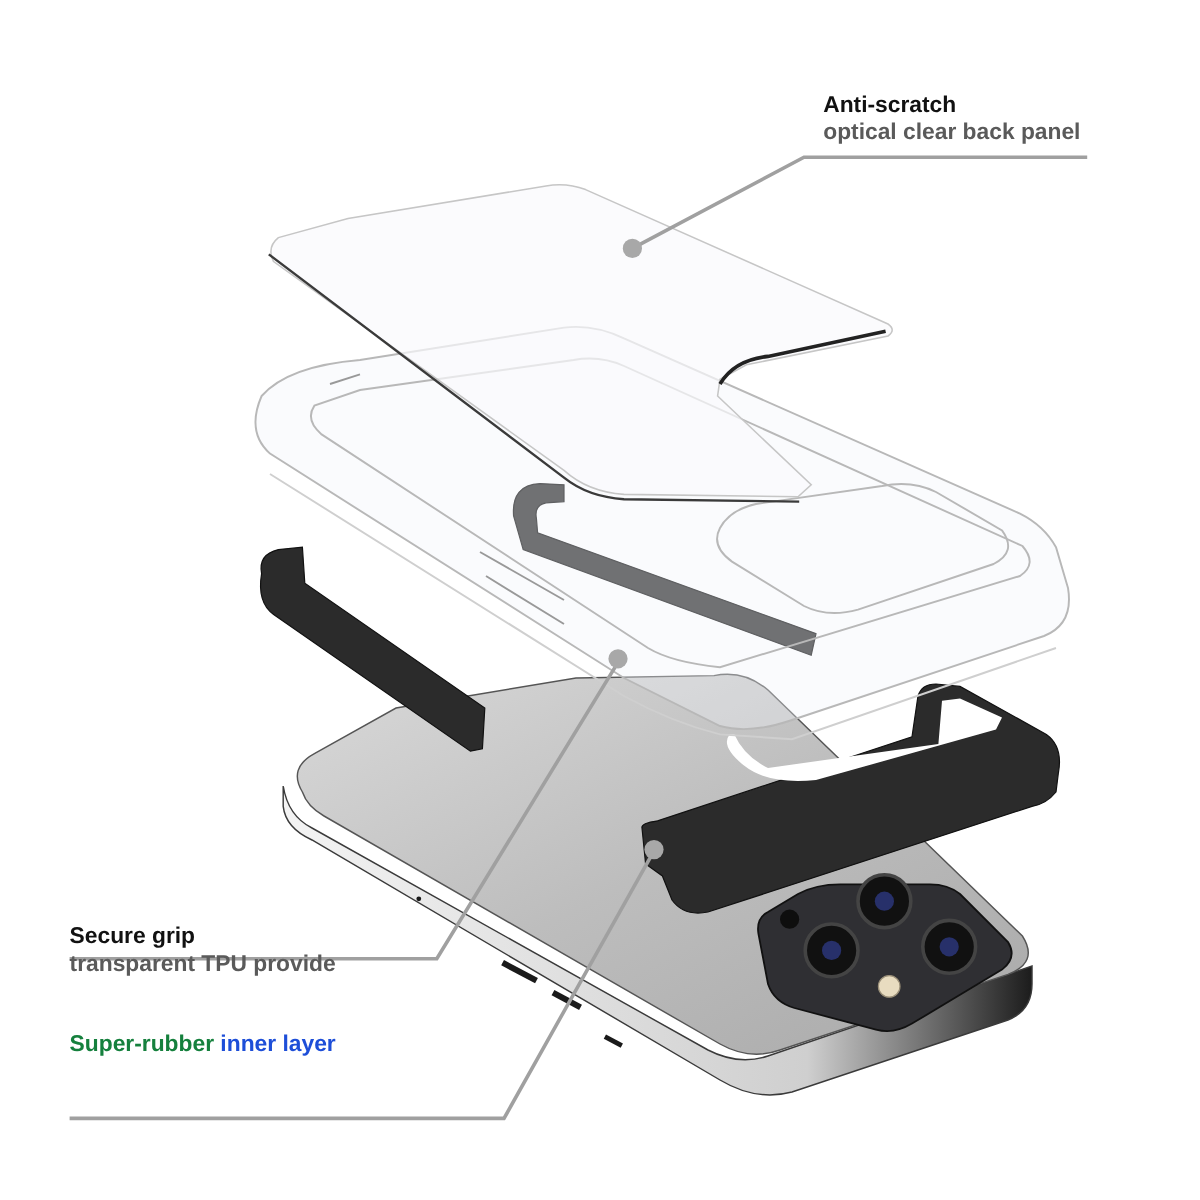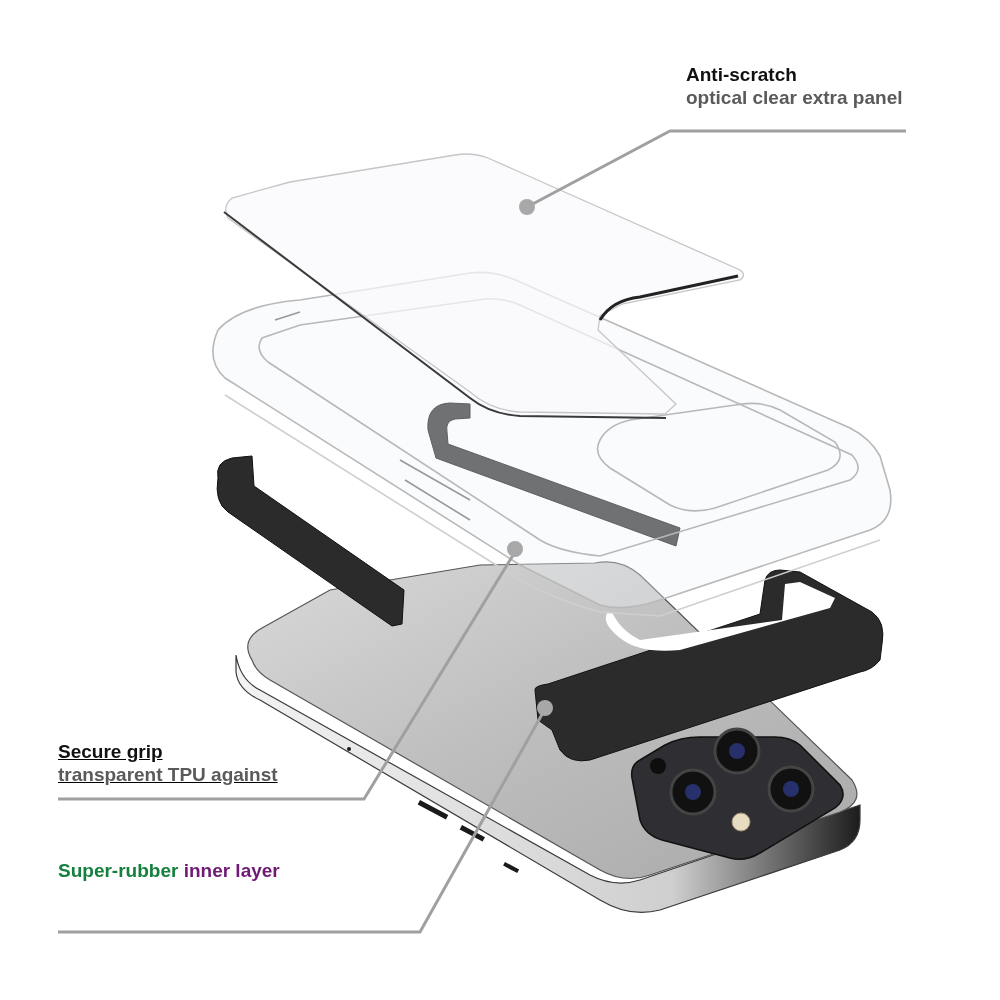--- a/index.html
+++ b/index.html
@@ -1,24 +1,24 @@
 <!DOCTYPE html>
 <html><head>
   <meta charset="utf-8">
   <style>
     html, body { margin: 0; padding: 0; background: #ffffff; }
     body { width: 1000px; height: 1000px; position: relative; overflow: hidden; font-family: "Liberation Sans", sans-serif; }
     #scene { position: absolute; left: 0; top: 0; width: 1000px; height: 1000px; }
     .label { position: absolute; line-height: 1.2; font-size: 19px; font-weight: bold; white-space: nowrap; }
-    .label .title { color: #111111; display: block; }
+    .label .title { color: #111111; display: block; margin-top: 13px; }
     .label .sub { color: #5a5a5a; display: block; }
     .label .inline-title { color: #15803d; }
-    .label .inline-sub { color: #701a75; }
+    .label .inline-sub { color: #1d4ed8; }
     #label-back { left: 686px; top: 64px; }
-    #label-grip { left: 58px; top: 741px; text-decoration: underline; }
+    #label-grip { left: 58px; top: 757px; }
     #label-rubber { left: 58px; top: 860px; }
   </style>
 </head>
 <body>
 
 <svg id="scene" viewBox="0 0 1000 1000" xmlns="http://www.w3.org/2000/svg">
   <defs>
     <linearGradient id="phoneBack" x1="0" y1="0" x2="1" y2="1">
       <stop offset="0" stop-color="#d9d9d9"></stop>
       <stop offset="0.5" stop-color="#bdbdbd"></stop>
@@ -88,23 +88,23 @@
   </g>
   <g fill="#a8a8a8">
     <circle cx="527" cy="207" r="8"></circle>
     <circle cx="515" cy="549" r="8"></circle>
     <circle cx="545" cy="708" r="8"></circle>
   </g>
 </svg>
 
 <div id="label-back" class="label">
   <span class="title">Anti-scratch</span>
-  <span class="sub">optical clear extra panel</span>
+  <span class="sub">optical clear back panel</span>
 </div>
 
 <div id="label-grip" class="label">
   <span class="title">Secure grip</span>
-  <span class="sub">transparent TPU against</span>
+  <span class="sub">transparent TPU provide</span>
 </div>
 
 <div id="label-rubber" class="label">
   <span style="display:block;"><span class="inline-title">Super-rubber</span><span class="inline-sub"> inner layer</span></span>
 </div>
 
 </body></html>

